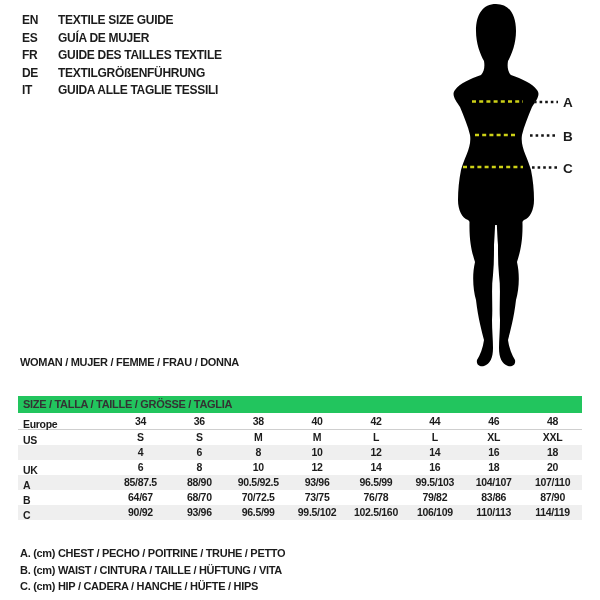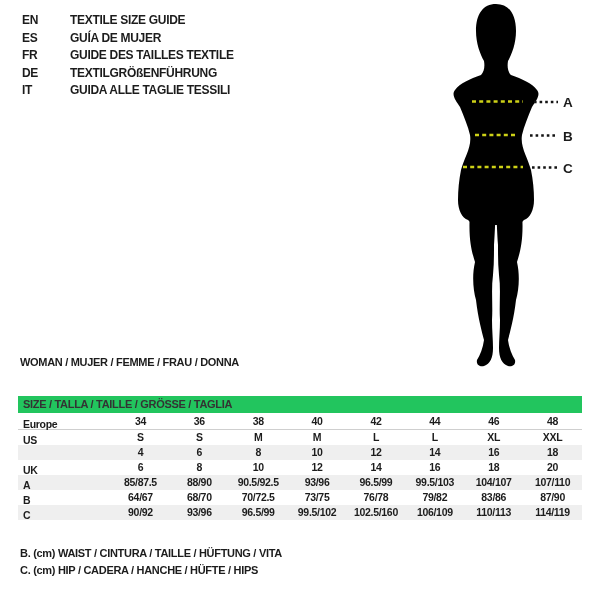--- a/index.html
+++ b/index.html
@@ -8,21 +8,21 @@
     font-family:"Liberation Sans", sans-serif;
     color:#1c1c1c;
     -webkit-font-smoothing:antialiased;
   }
   .abs{position:absolute;}
 
   
   .lang-block{left:22px;top:12px;width:380px;}
   .lang-row{display:flex;line-height:17.5px;font-size:12px;font-weight:700;letter-spacing:-0.3px;}
   .lang-code{width:36px;flex:0 0 36px;}
-  .lang-text{flex:1;margin-left:12px;}
+  .lang-text{flex:1;}
 
   
   .figure-wrap{left:420px;top:0;width:180px;height:375px;}
 
   
   .section-title{left:20px;top:356px;font-size:11px;font-weight:700;letter-spacing:-0.3px;}
 
   
   .size-table{left:18px;top:396px;width:564px;font-weight:700;letter-spacing:-0.3px;}
   .thead{background:#22c55e;height:17px;line-height:17px;font-size:11px;padding-left:5px;color:#333;}
@@ -211,15 +211,16 @@
         <div class="tcell">99.5/102</div>
         <div class="tcell">102.5/160</div>
         <div class="tcell">106/109</div>
         <div class="tcell">110/113</div>
         <div class="tcell">114/119</div>
       </div>
     </div>
 </div>
 
 <div class="abs legend">
+  <div class="legend-row">A. (cm) CHEST / PECHO / POITRINE / TRUHE / PETTO</div>
   <div class="legend-row">B. (cm) WAIST / CINTURA / TAILLE / HÜFTUNG / VITA</div>
   <div class="legend-row">C. (cm) HIP / CADERA / HANCHE / HÜFTE / HIPS</div>
 </div>
 
 </body></html>

